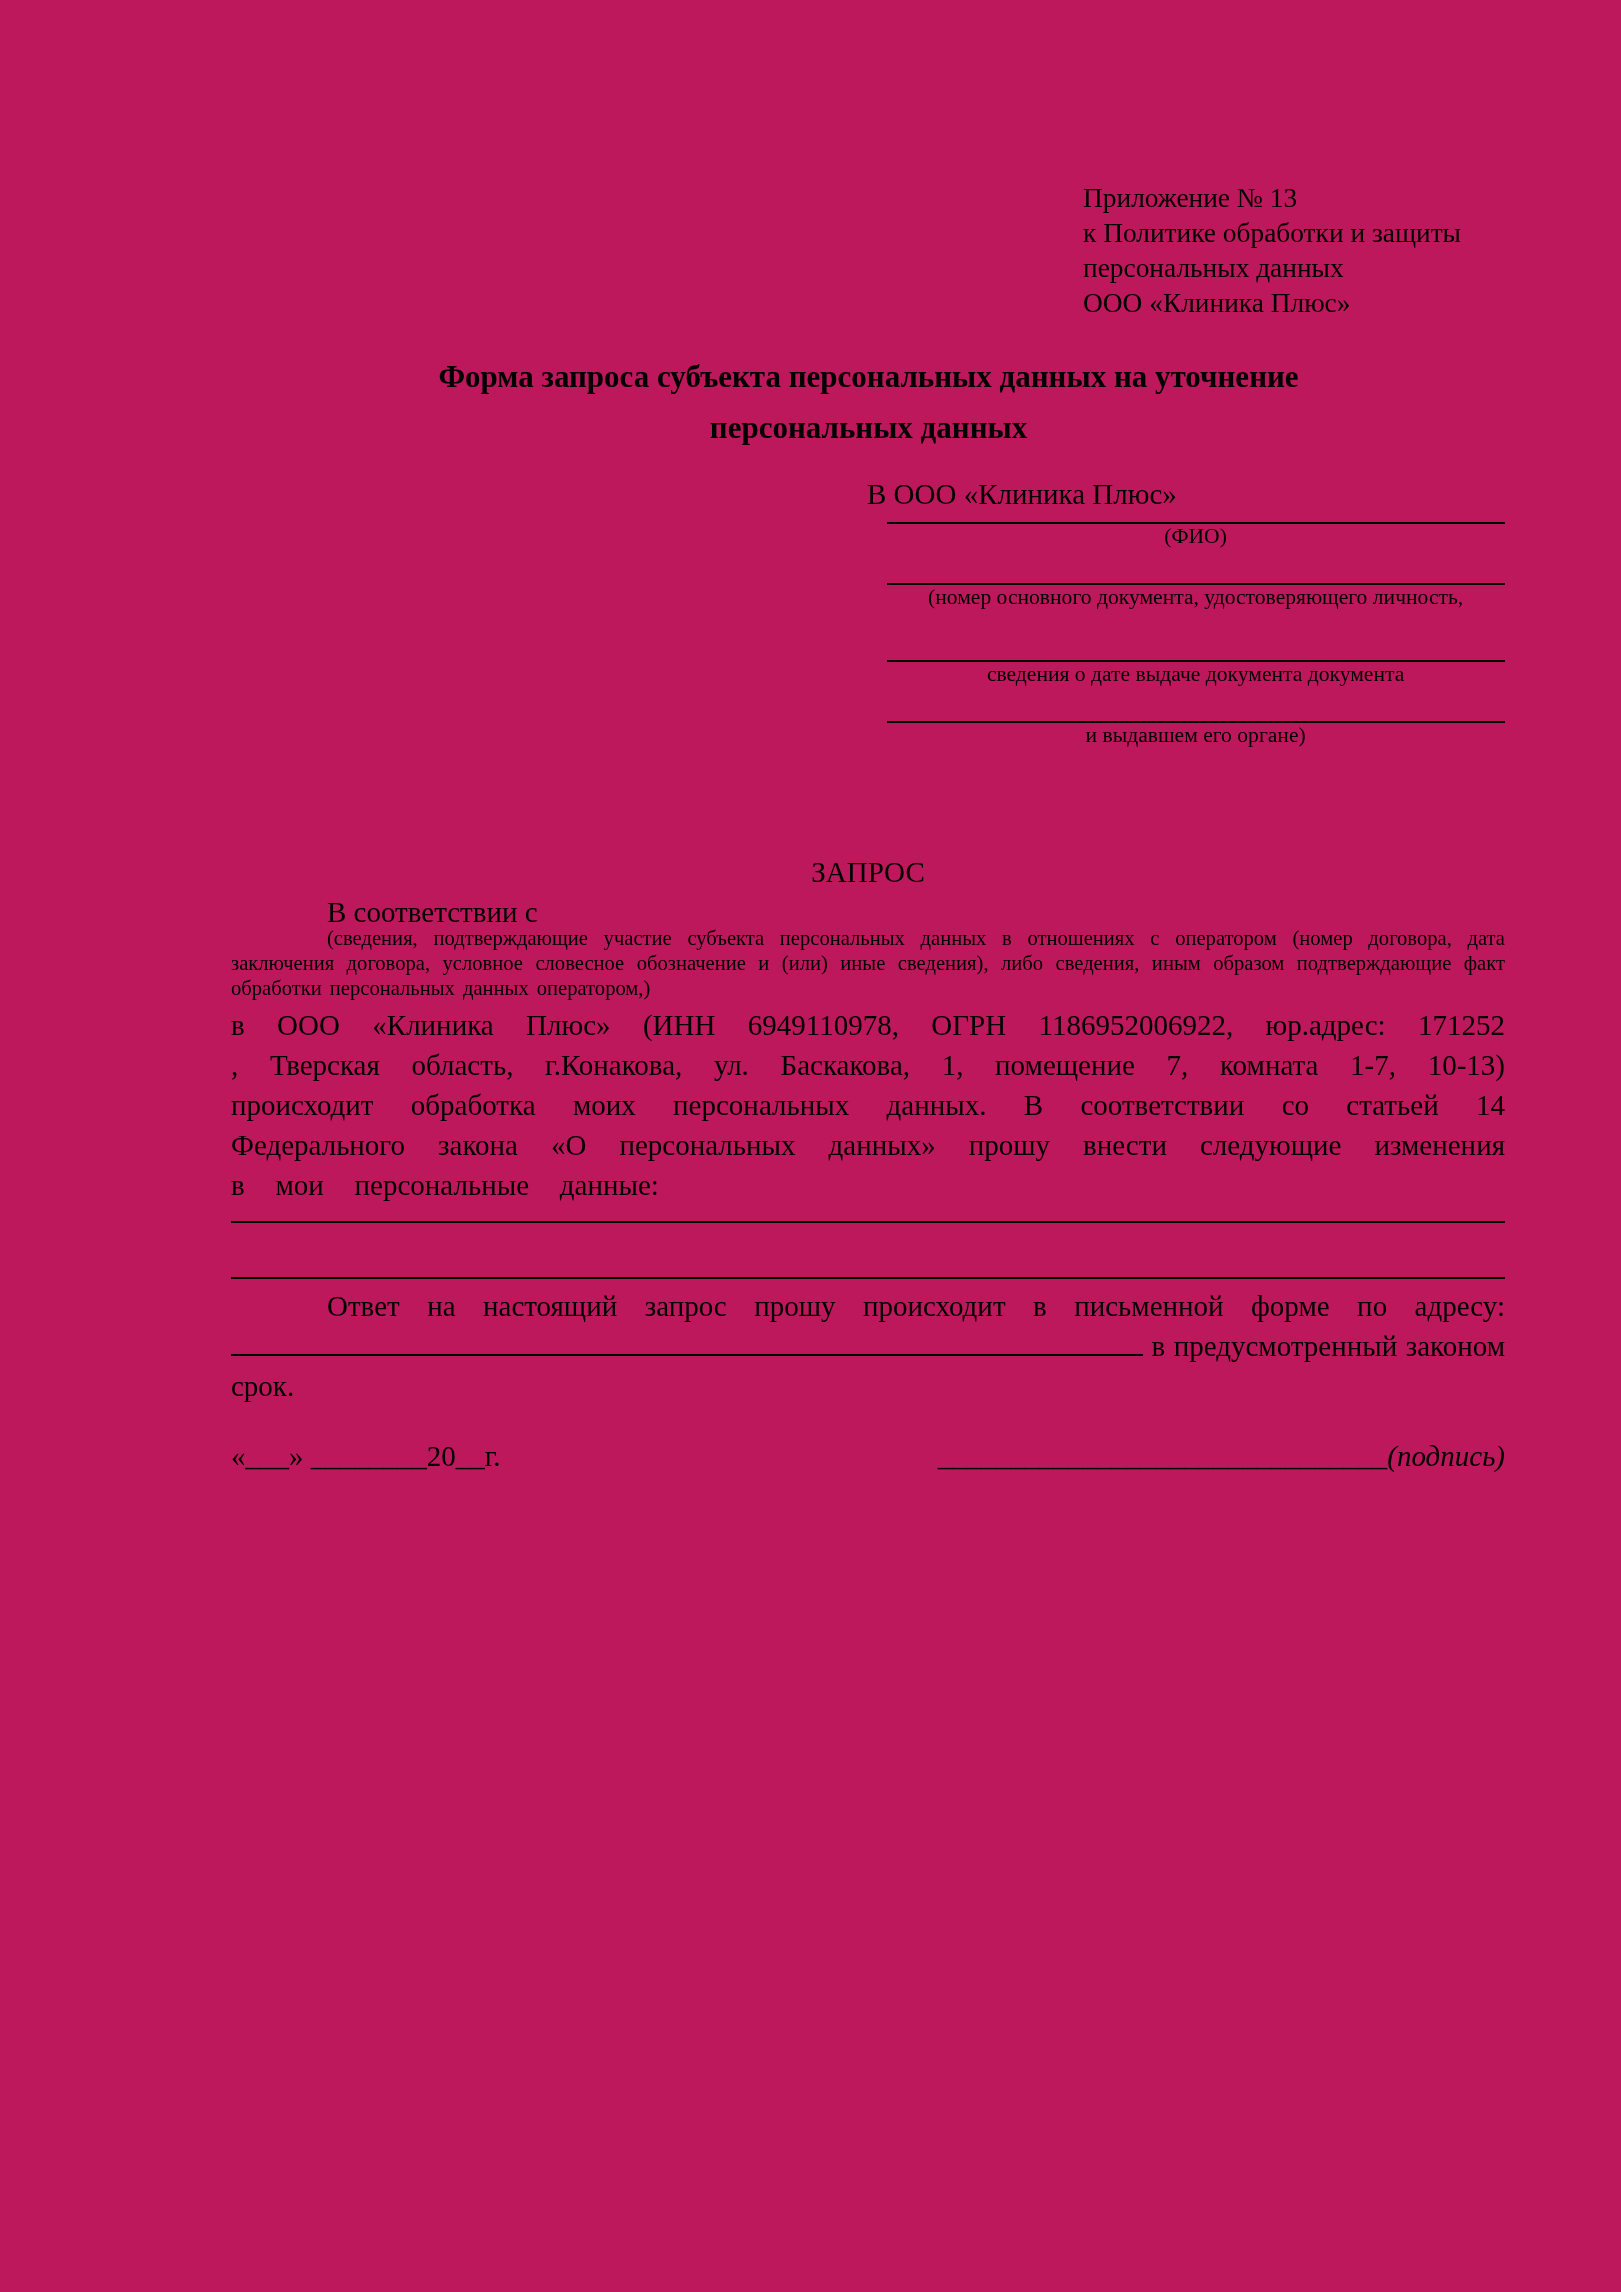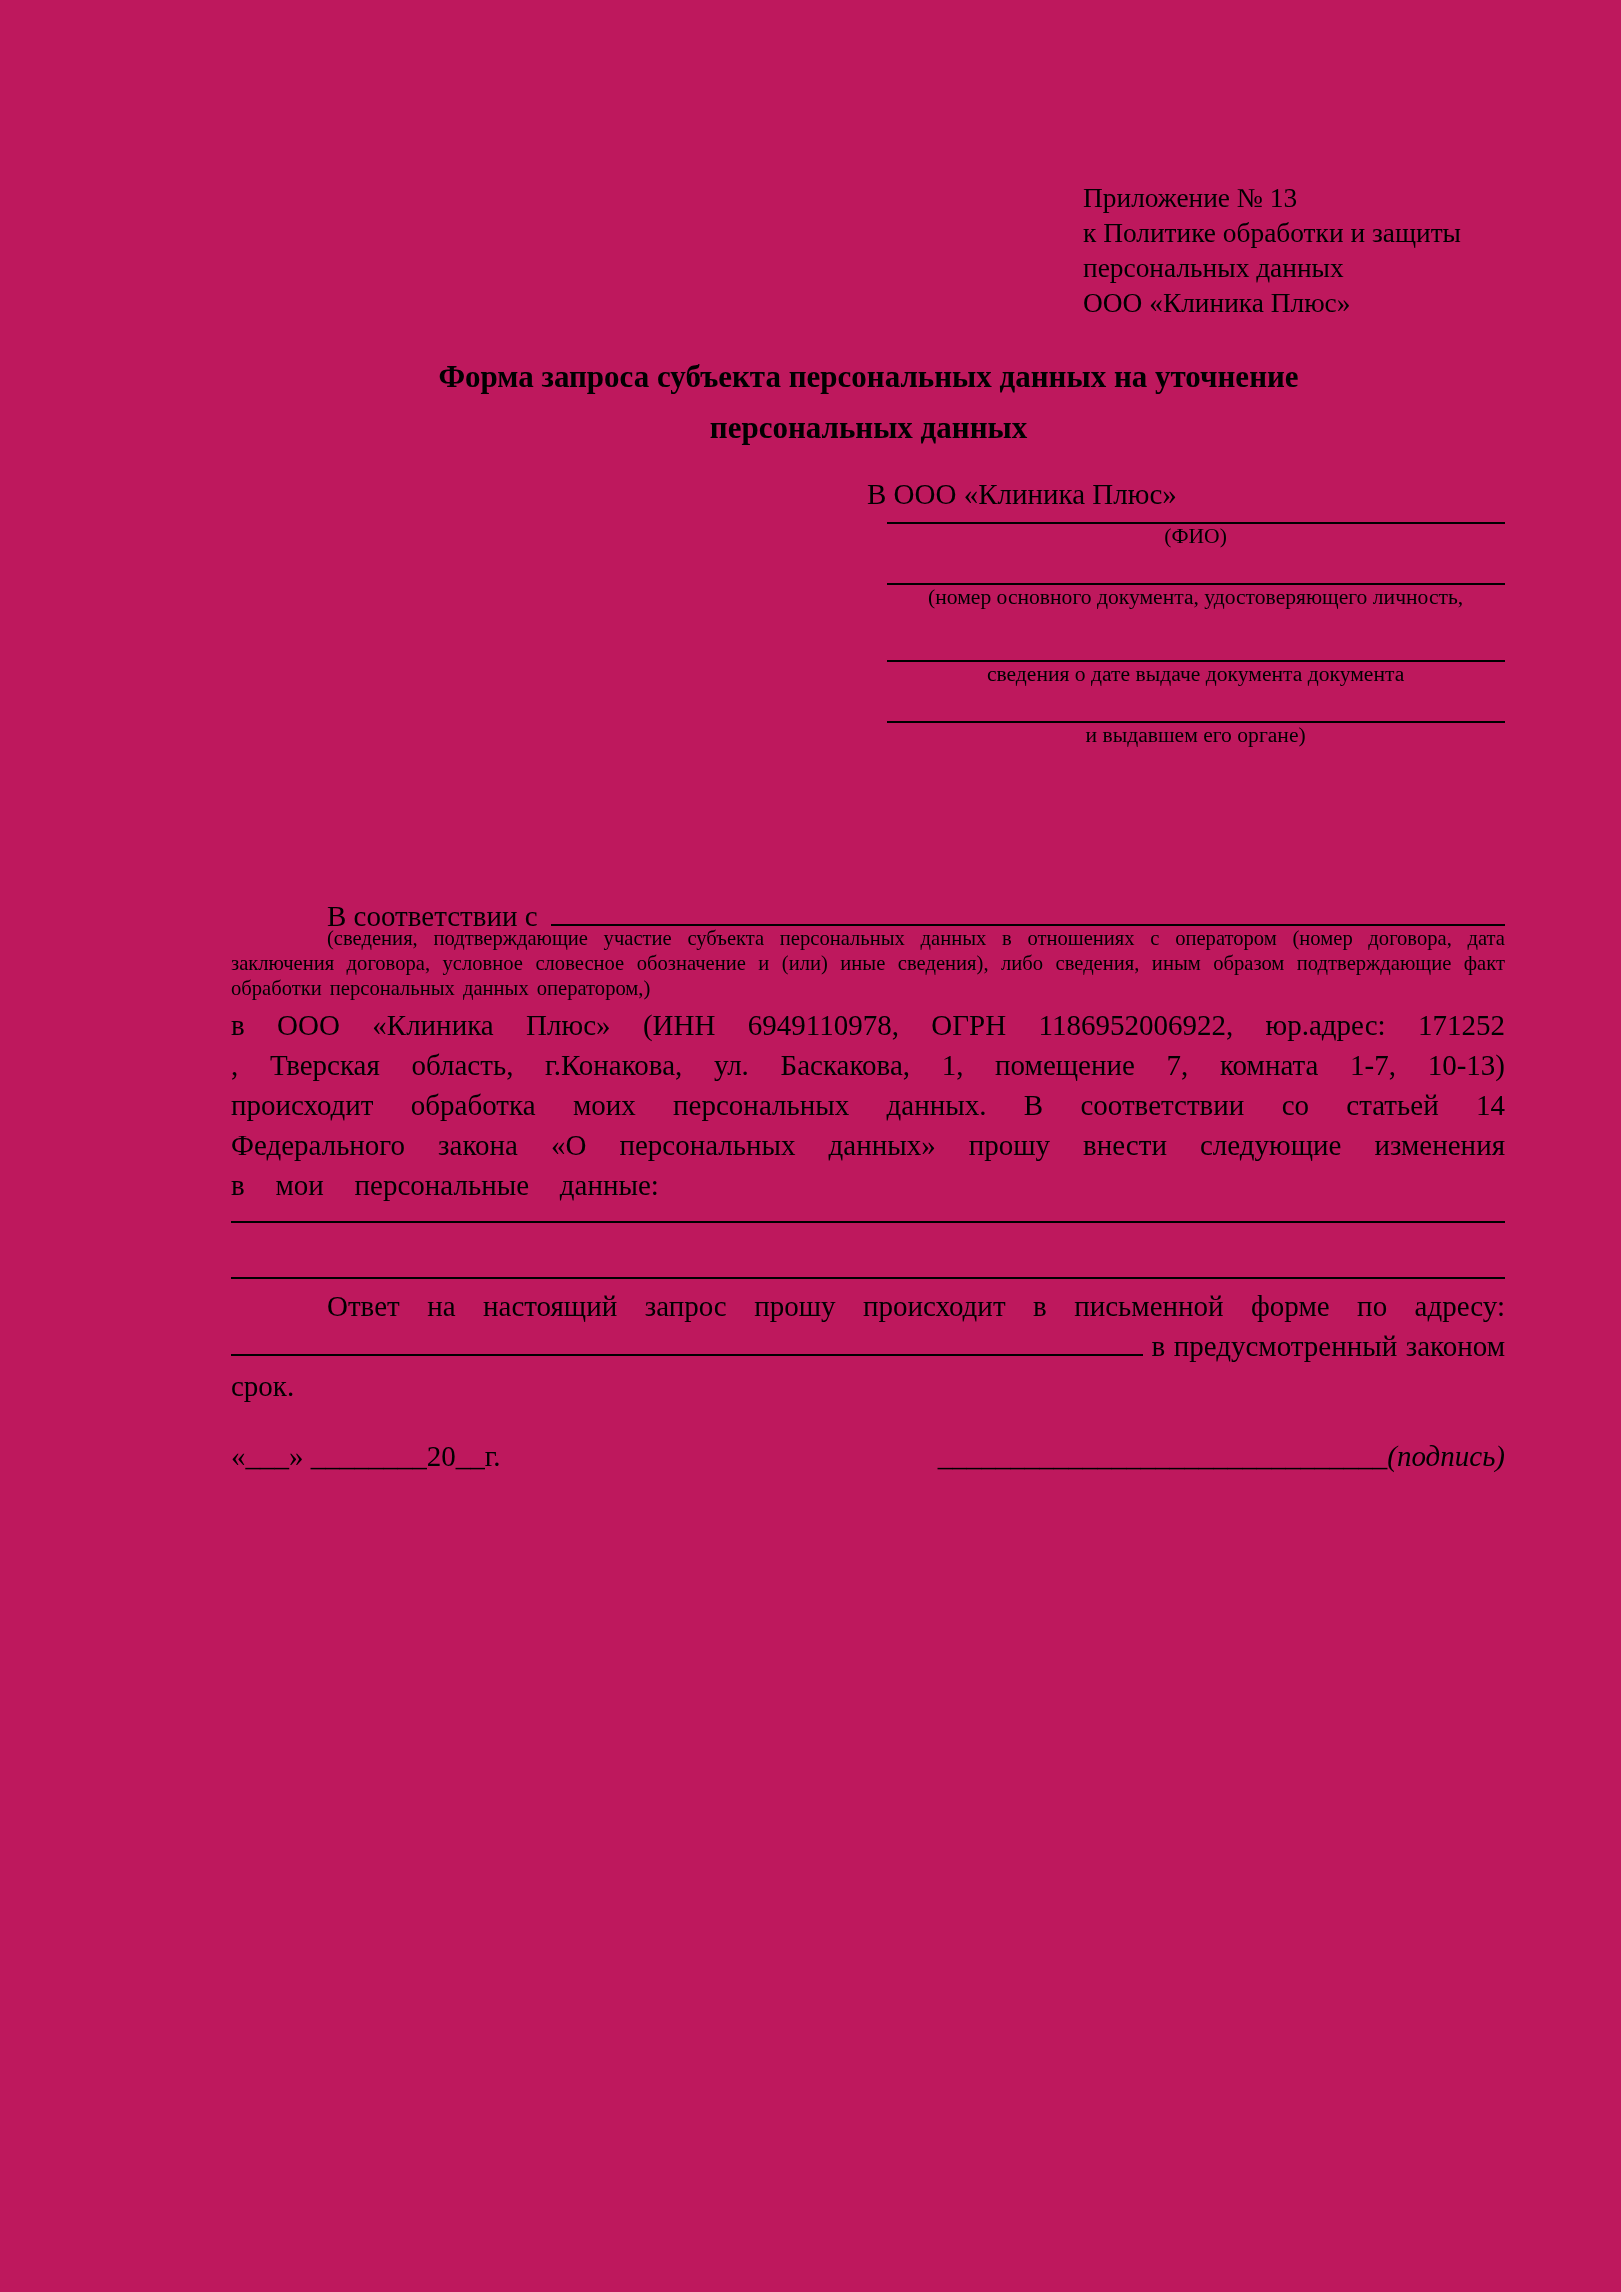--- a/index.html
+++ b/index.html
@@ -39,21 +39,21 @@
     font-size:21.6px; line-height:25.5px;font-family:Liberation Serif, serif;
   }
 
   
   .zapros-heading {
     position:absolute; left:231px; top:855px; width:1274px;
     text-align:center; font-size:29px; line-height:35px;
   }
   .accordance-row {
     position:absolute; left:231px; top:895px; width:1274px;
-    display:flex; align-items:baseline; font-size:29px; line-height:35px;
+    display:flex; align-items:baseline; font-size:29px; line-height:35px;flex-direction:column;
   }
   .accordance-row .lead { margin-left:96px; white-space:nowrap; }
   .accordance-row .fill { flex:1 1 auto; border-bottom:2.9px solid #000; height:29px; margin-left:13.7px; }
 
   .small-note {
     position:absolute; left:231px; top:926px; width:1274px;
     font-size:20.6px; line-height:25px;
     text-align:justify; text-indent:96px; word-spacing:2.9px;
   }
 
@@ -104,20 +104,21 @@
     <div class="blank b1"></div>
     <div class="cap">(ФИО)</div>
     <div class="blank b2"></div>
     <div class="cap">(номер основного документа, удостоверяющего личность,</div>
     <div class="blank b3"></div>
     <div class="cap">сведения о дате выдаче документа документа</div>
     <div class="blank b4"></div>
     <div class="cap">и выдавшем его органе)</div>
   </div>
 
+  <div class="zapros-heading">ЗАПРОС</div>
 
   <div class="accordance-row">
     <span class="lead">В соответствии с</span>
     <span class="fill"></span>
   </div>
 
   <div class="small-note">(сведения, подтверждающие участие субъекта персональных данных в отношениях с оператором (номер договора, дата заключения договора, условное словесное обозначение и (или) иные сведения), либо сведения, иным образом подтверждающие факт обработки персональных данных оператором,)</div>
 
   <div class="body-par">в ООО «Клиника Плюс» (ИНН 6949110978, ОГРН 1186952006922, юр.адрес: 171252 , Тверская область, г.Конакова, ул. Баскакова, 1, помещение 7, комната 1-7, 10-13) происходит обработка моих персональных данных. В соответствии со статьей 14 Федерального закона «О персональных данных» прошу внести следующие изменения в мои персональные данные:</div>
 

